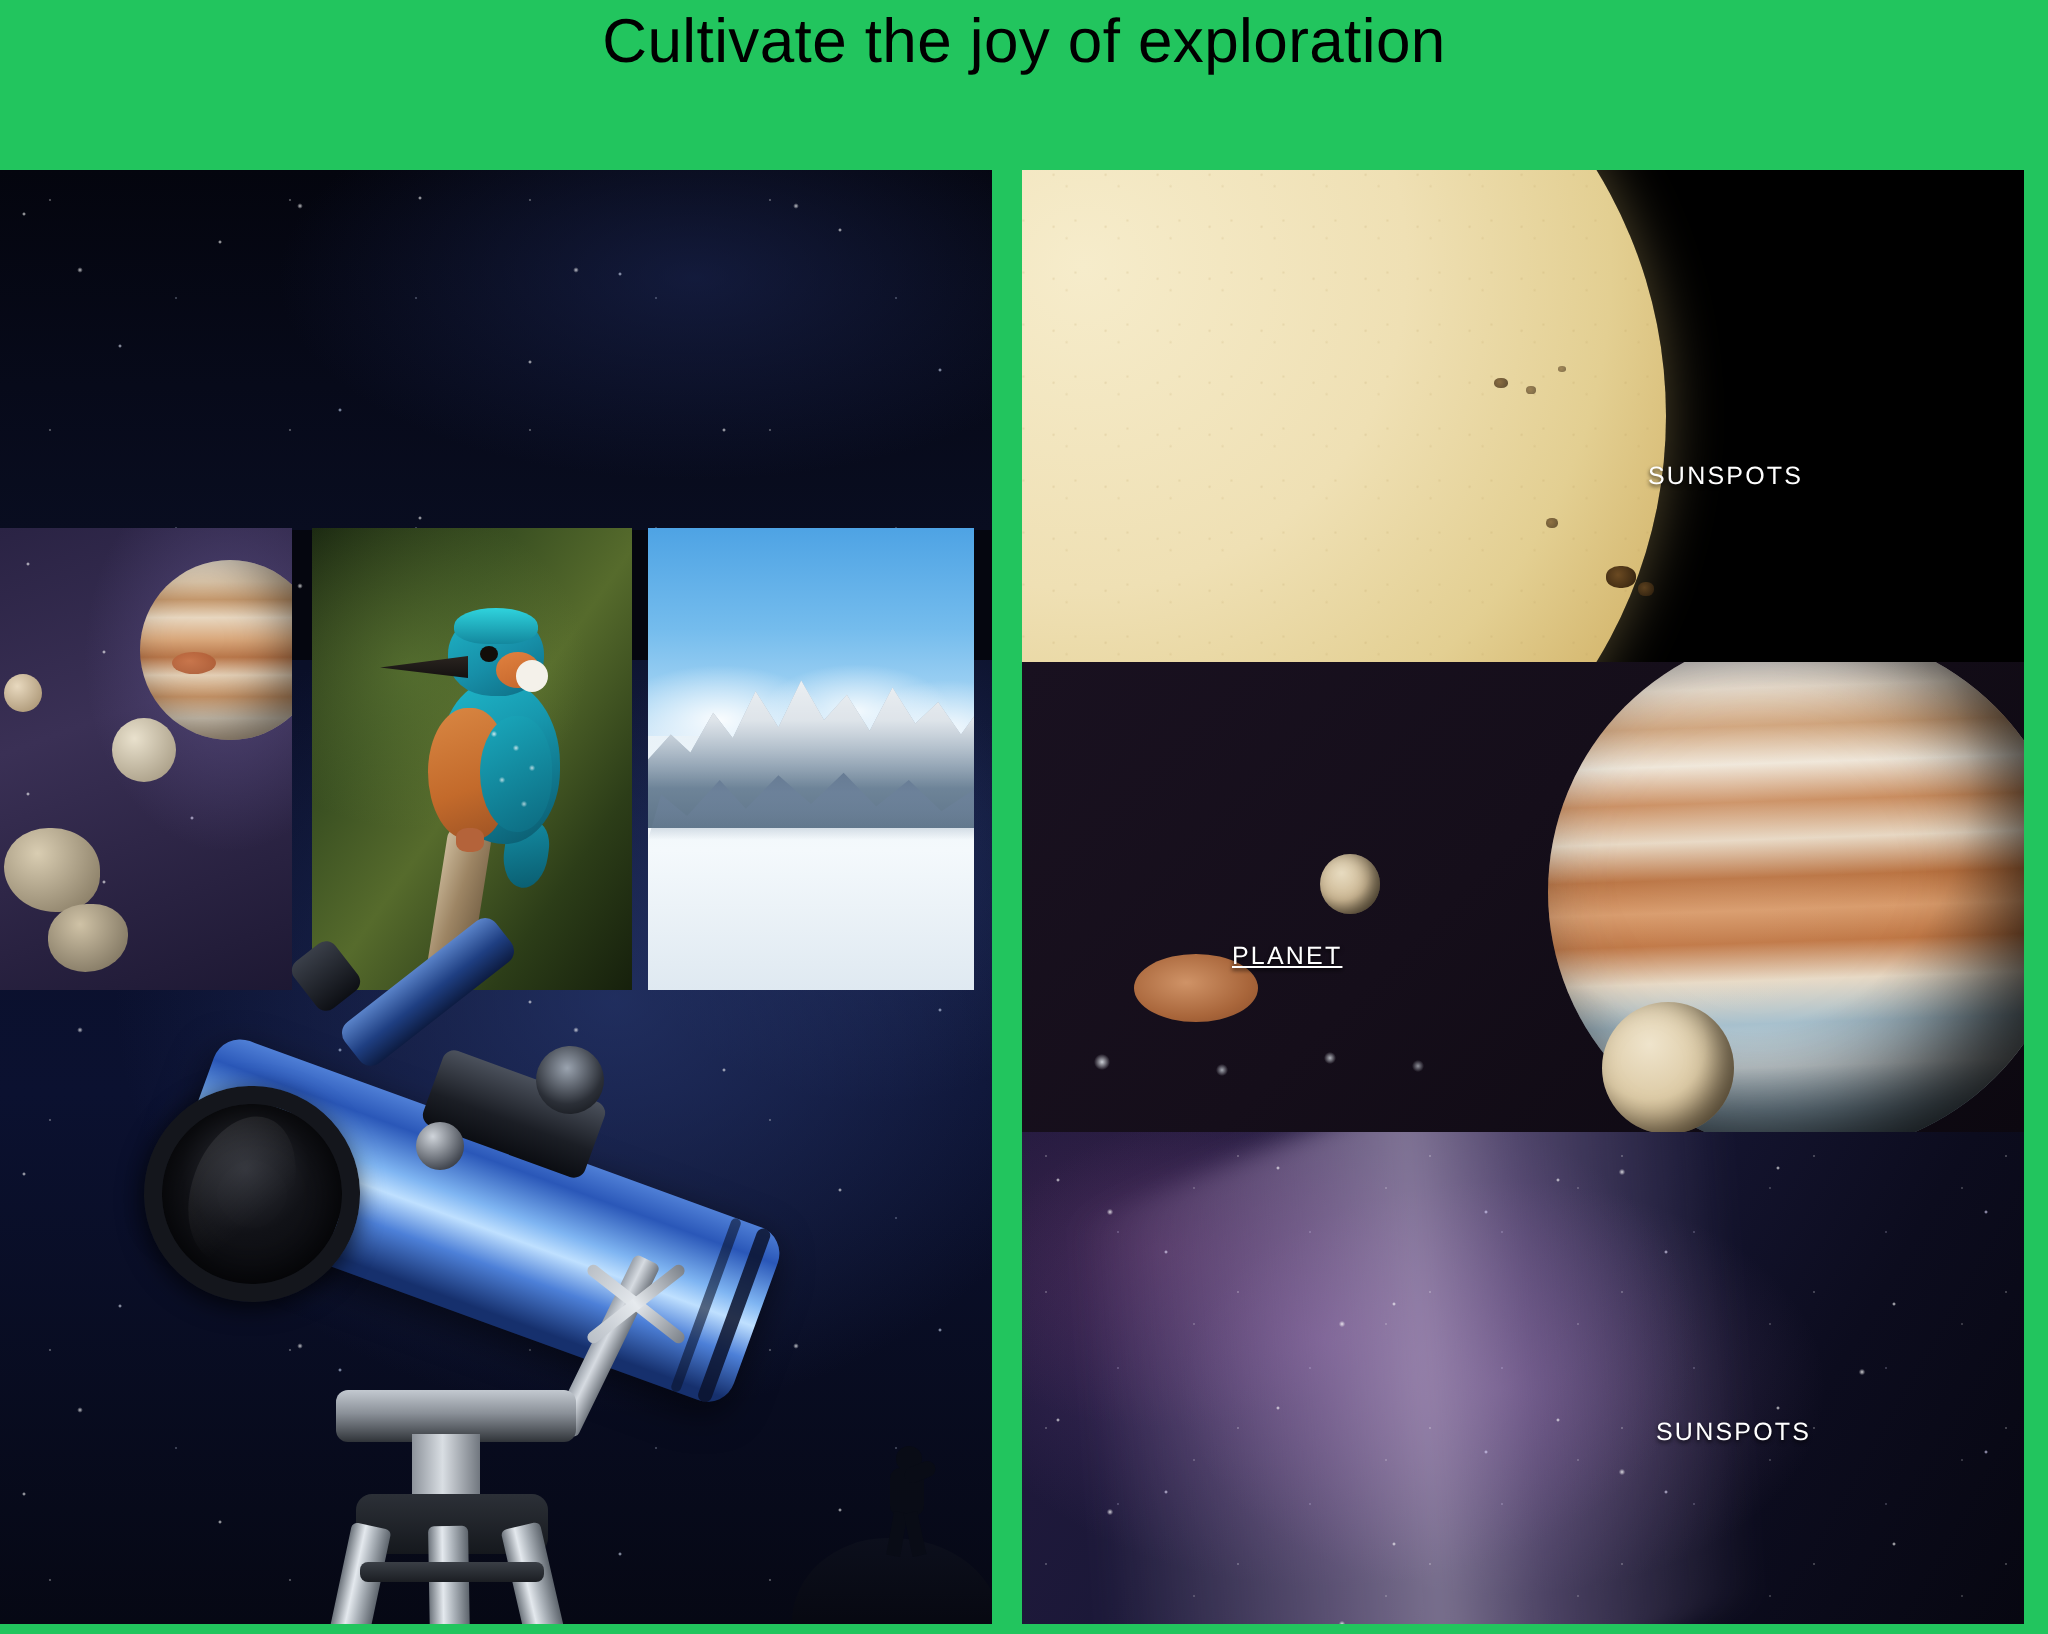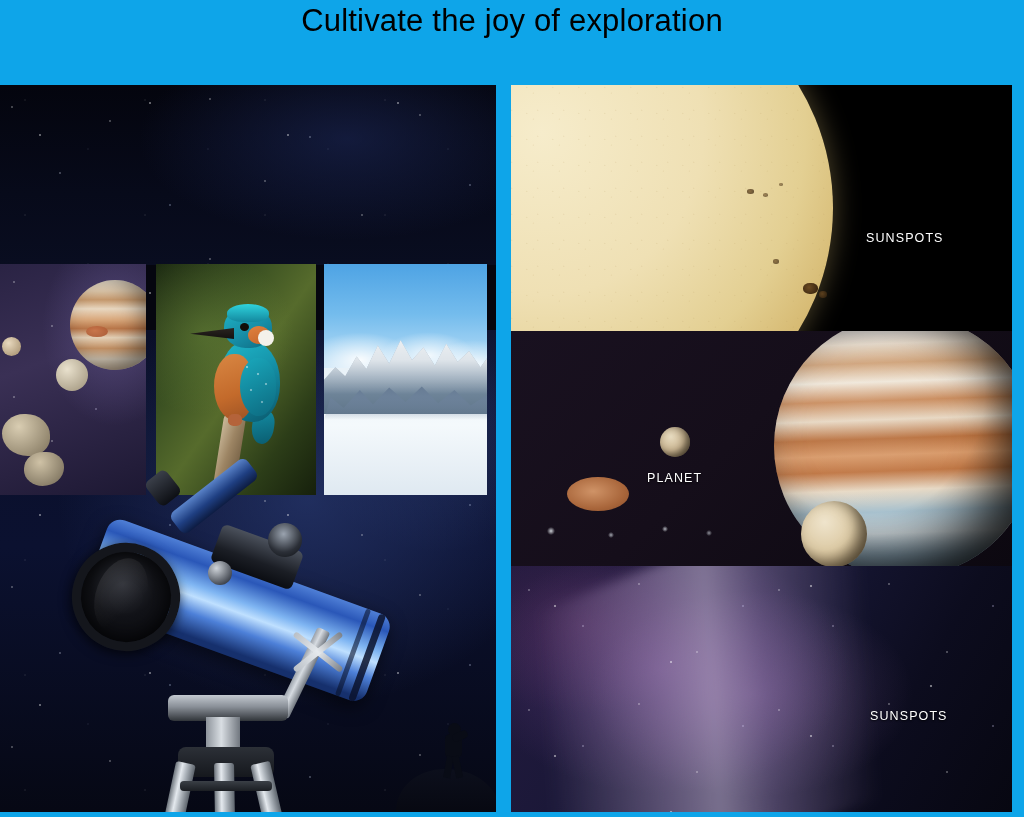--- a/index.html
+++ b/index.html
@@ -2,21 +2,21 @@
 <html><head>
 <meta charset="utf-8">
 <style>
   * { box-sizing: border-box; margin: 0; padding: 0; }
   html, body {
     width: 1024px; height: 817px;
     background: #ffffff;
     font-family: "Liberation Sans", sans-serif;
     overflow: hidden;
   }
-  #root { position: relative; width: 1024px; height: 817px; background:#0ea5e9; }
+  #root { position: relative; width: 1024px; height: 817px; background:#22c55e; }
 
   
   .title-block {
     position: absolute; left: 0; top: 2px; width: 1024px;
     text-align: center; color: #000;
     font-size: 31px; line-height: 38px; letter-spacing: .2px;
     font-family: "Liberation Sans", sans-serif;
   }
   .title-line { display:block; white-space: nowrap; }
 
@@ -337,24 +337,23 @@
     background-image:
       radial-gradient(.7px .7px at 12px 12px,rgba(255,255,255,.6),transparent),
       radial-gradient(.7px .7px at 48px 50px,rgba(225,220,255,.55),transparent),
       radial-gradient(.7px .7px at 86px 28px,rgba(255,255,255,.5),transparent);
     background-size: 96px 68px; background-repeat: repeat; opacity:.75; }
 
   .panel-label {
     position:absolute; color:#ffffff; font-size:12.5px; letter-spacing:1.1px;
     font-family:"Liberation Sans", sans-serif; font-weight:400;
     text-shadow: 0 1px 2px rgba(0,0,0,.85);
-    margin-left: 42px;
   }
   #label-sunspots-top    { left:313px; top:146px; }
-  #label-planet          { left:94px; top:140px; }
+  #label-planet          { left:105px; top:140px;text-decoration:underline; }
   #label-sunspots-bottom { left:317px; top:143px; }
 </style>
 </head>
 <body>
 
 <div id="root">
 
   <div class="title-block">
     <span class="title-line">Cultivate the joy of exploration</span>
   </div>

